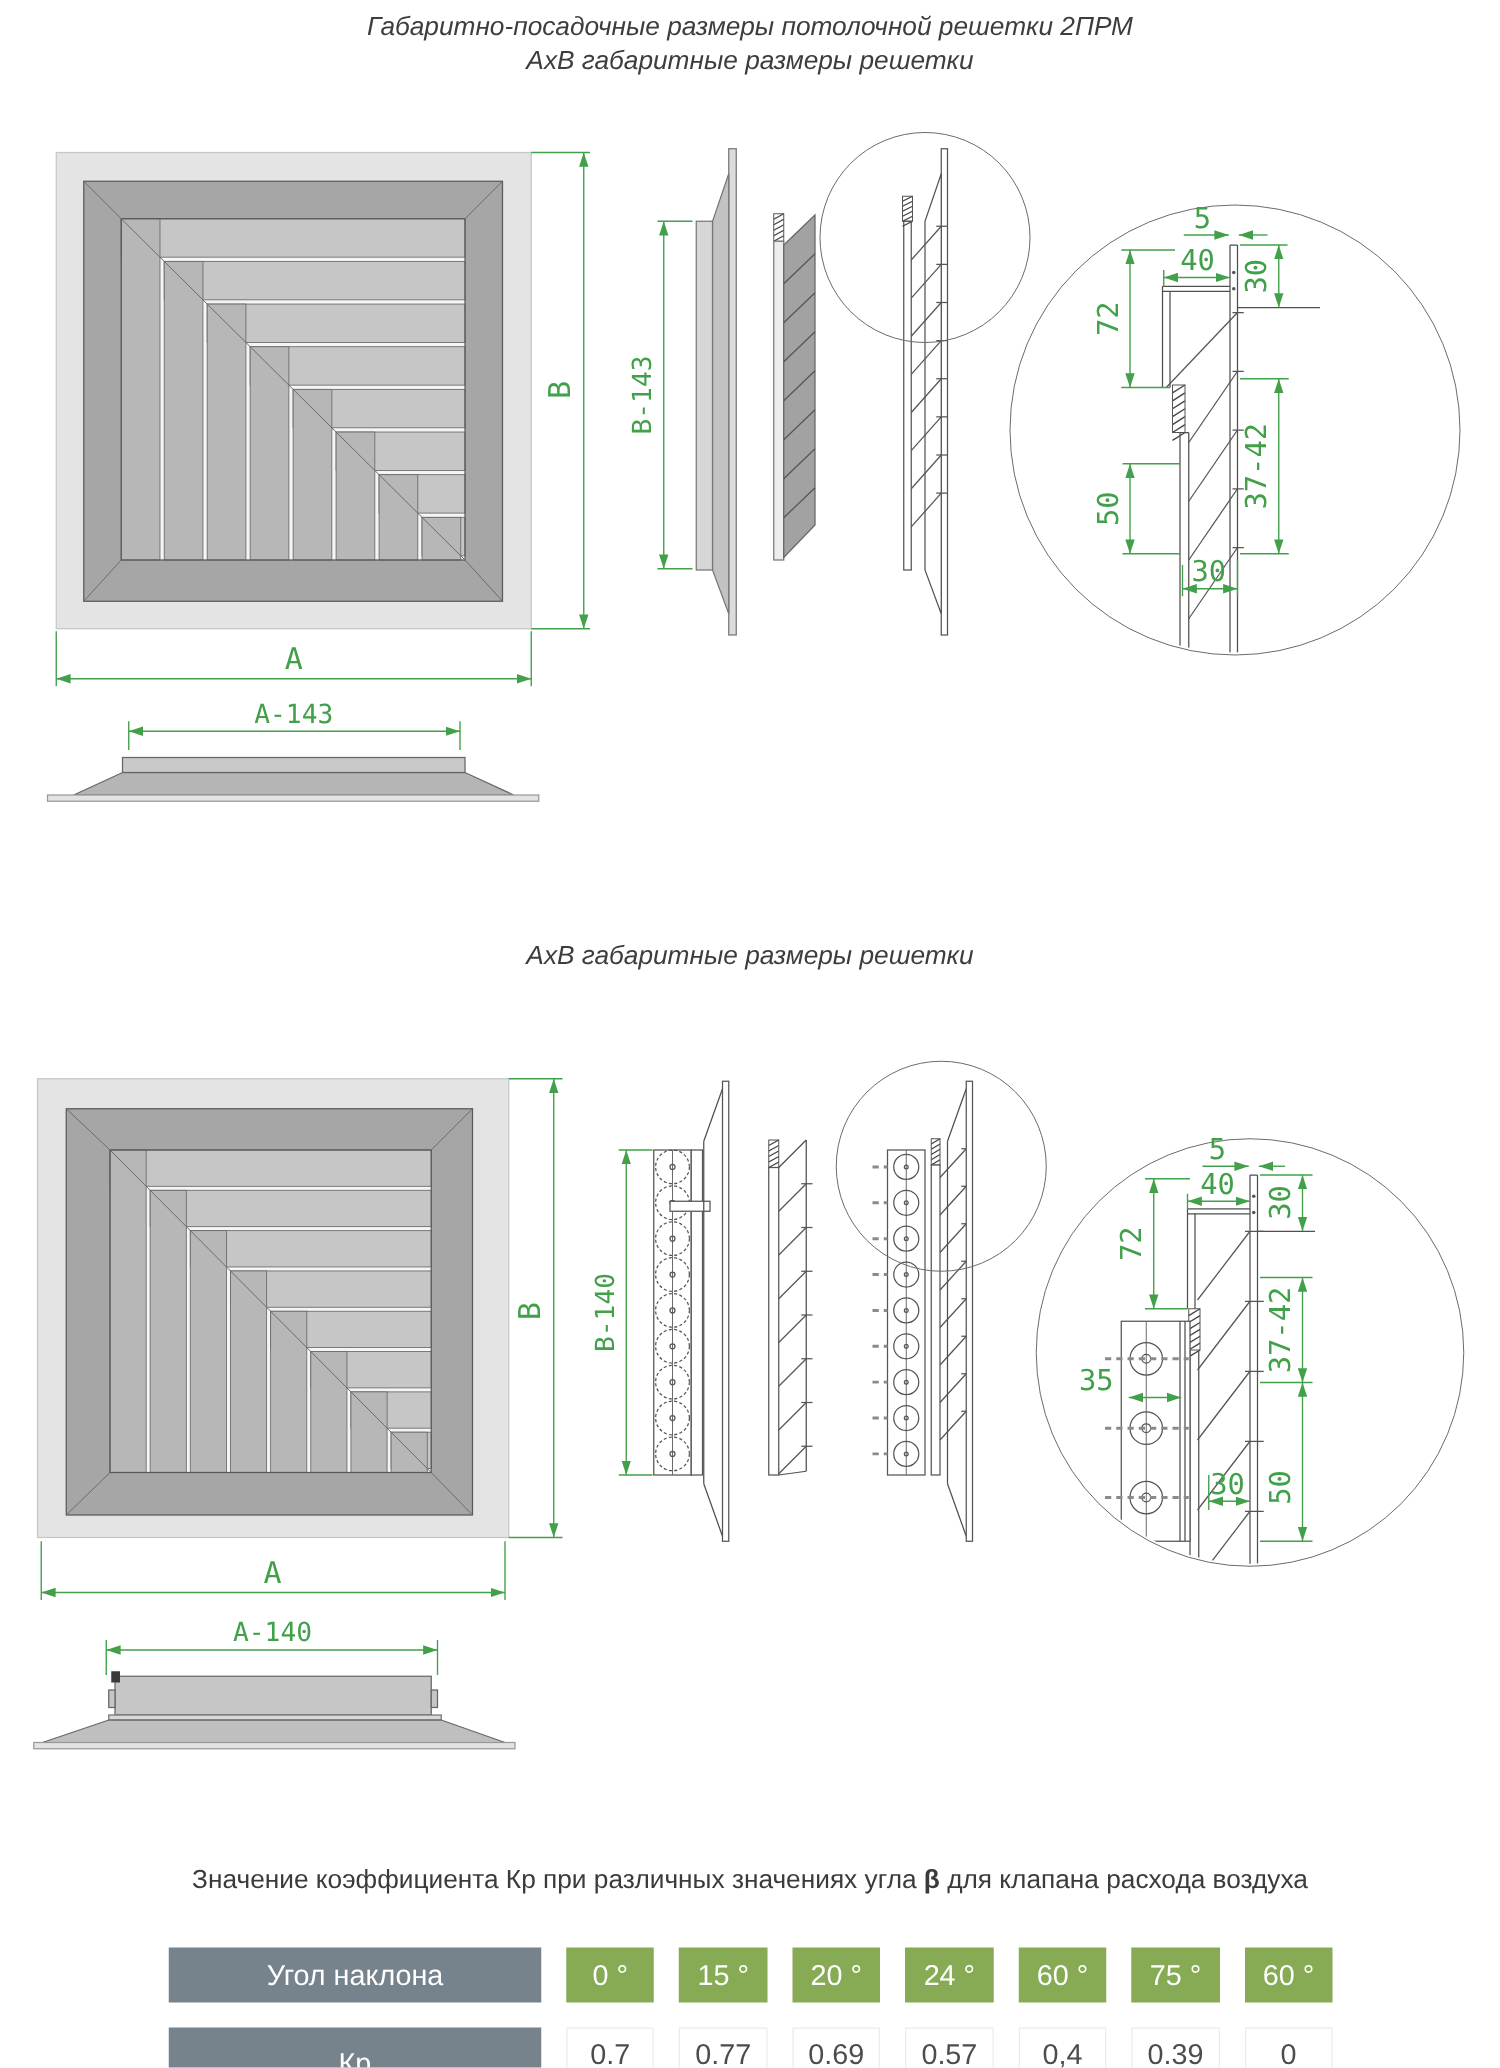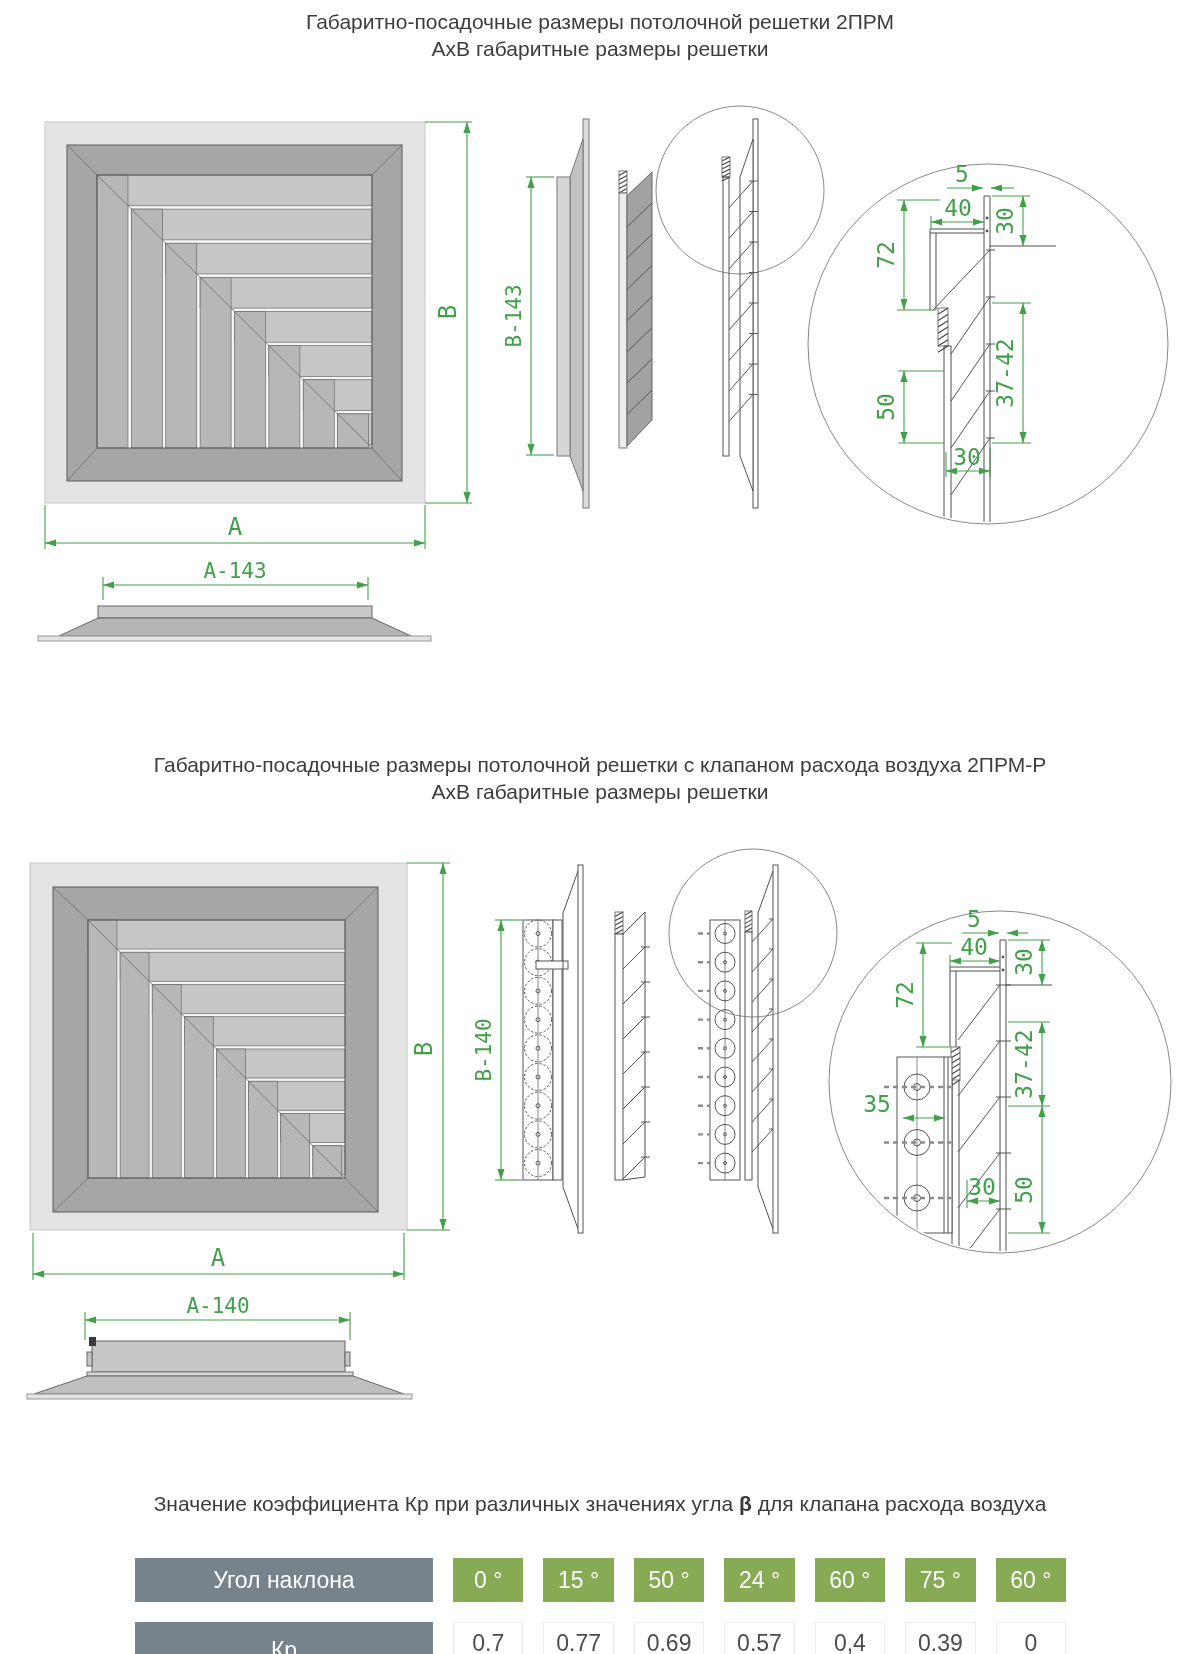--- a/index.html
+++ b/index.html
@@ -1,19 +1,19 @@
 <!DOCTYPE html>
 <html><head>
 <meta charset="utf-8">
 <style>
   html,body{margin:0;padding:0;}
   body{width:1200px;height:1654px;background:#ffffff;position:relative;
        font-family:"Liberation Sans",sans-serif;}
   .title{position:absolute;left:0;width:1200px;text-align:center;
-         color:#3d3d3d;font-size:21px;line-height:27px;}
+         font-style:italic;color:#3d3d3d;font-size:21px;line-height:27px;}
   .caption{position:absolute;left:0;width:1200px;text-align:center;
            color:#3b3b3b;font-size:21px;}
   .caption b{font-weight:bold;}
   svg text{font-family:"DejaVu Sans Mono",monospace;fill:#41a049;}
   .dim{stroke:#41a049;stroke-width:1.1;fill:none;}
   .ln{stroke:#4f4f4f;stroke-width:1;fill:none;}
   .lnt{stroke:#6b6b6b;stroke-width:0.8;fill:none;}
   .dimBig{font-size:24px;}
   .dimMid{font-size:21px;}
   .dimDet{font-size:23px;}
@@ -505,33 +505,32 @@
       <line class="dim" x1="967" y1="1201" x2="1000" y2="1201" marker-start="url(#arr)" marker-end="url(#arr)"></line>
       <text class="dimDet" x="982" y="1195" text-anchor="middle">30</text>
       <line class="dim" x1="1008" y1="1233" x2="1050" y2="1233"></line>
       <line class="dim" x1="1042" y1="1106" x2="1042" y2="1233" marker-start="url(#arr)" marker-end="url(#arr)"></line>
       <text class="dimDet" transform="translate(1032,1190) rotate(-90)" text-anchor="middle">50</text>
     </g>
   </g>
 </svg>
 
 <div class="title" style="top:751px">
-  <div>Габаритно-посадочные размеры потолочной решетки с клапаном расхода воздуха 2ПРМ-Р</div>
   <div>АхВ габаритные размеры решетки</div>
 </div>
 
 <div class="caption" style="top:1492px">
   <span>Значение коэффициента Кр при различных значениях угла </span><b>β</b><span> для клапана расхода воздуха</span>
 </div>
 
 <div class="tbl">
   <div class="cell head-label">Угол наклона</div>
   <div class="cell green">0 °</div>
   <div class="cell green">15 °</div>
-  <div class="cell green">50 °</div>
+  <div class="cell green">20 °</div>
   <div class="cell green">24 °</div>
   <div class="cell green">60 °</div>
   <div class="cell green">75 °</div>
   <div class="cell green">60 °</div>
   <div class="cell row-label">Кр</div>
   <div class="cell val">0.7</div>
   <div class="cell val">0.77</div>
   <div class="cell val">0.69</div>
   <div class="cell val">0.57</div>
   <div class="cell val">0,4</div>

